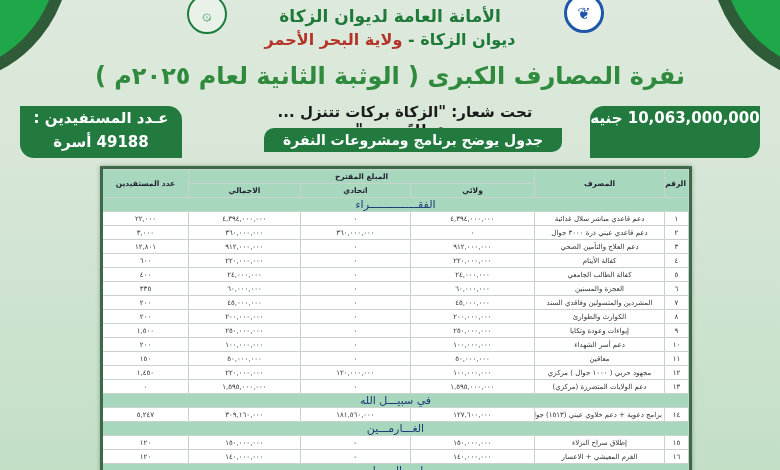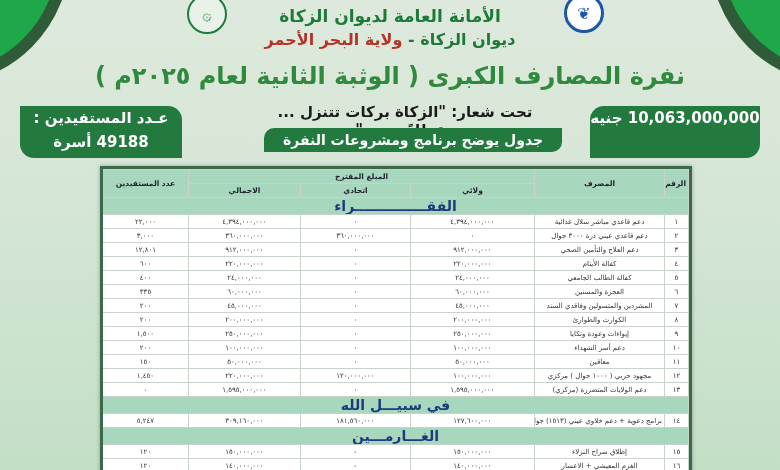--- a/index.html
+++ b/index.html
@@ -53,21 +53,21 @@
 
   .table-wrap {
     position: absolute; left: 100px; top: 166px; width: 592px; height: 310px;
     border: 3px solid #3c6a48; border-bottom: none; background: #fff;
     box-shadow: 0 0 4px rgba(0,0,0,0.3);
     overflow: hidden;
   }
   table { width: 100%; border-collapse: collapse; font-size: 7px; color: #333; table-layout: fixed; }
   td, th { border: 1px solid #c8d3cb; text-align: center; height: 14px; padding: 0 2px; white-space: nowrap; overflow: hidden; }
   thead th { background: #a7d8bd; color: #223; font-weight: bold; font-size: 7.5px; height: 14px; }
-  .sec td { background: #a7d8bd; font-weight: bold; color: #1e3a7a; font-size: 14px; height: 14px; }
+  .sec td { background: #a7d8bd; font-weight: normal; color: #1e3a7a; font-size: 11px; height: 14px; }
   .desc { }
   .num { letter-spacing: 0.3px; }
   col.c-no { width: 24px; }
   col.c-desc { width: 130px; }
   col.c-state { width: 124px; }
   col.c-fed { width: 110px; }
   col.c-total { width: 112px; }
   col.c-ben { width: 86px; }
 </style>
 </head>

